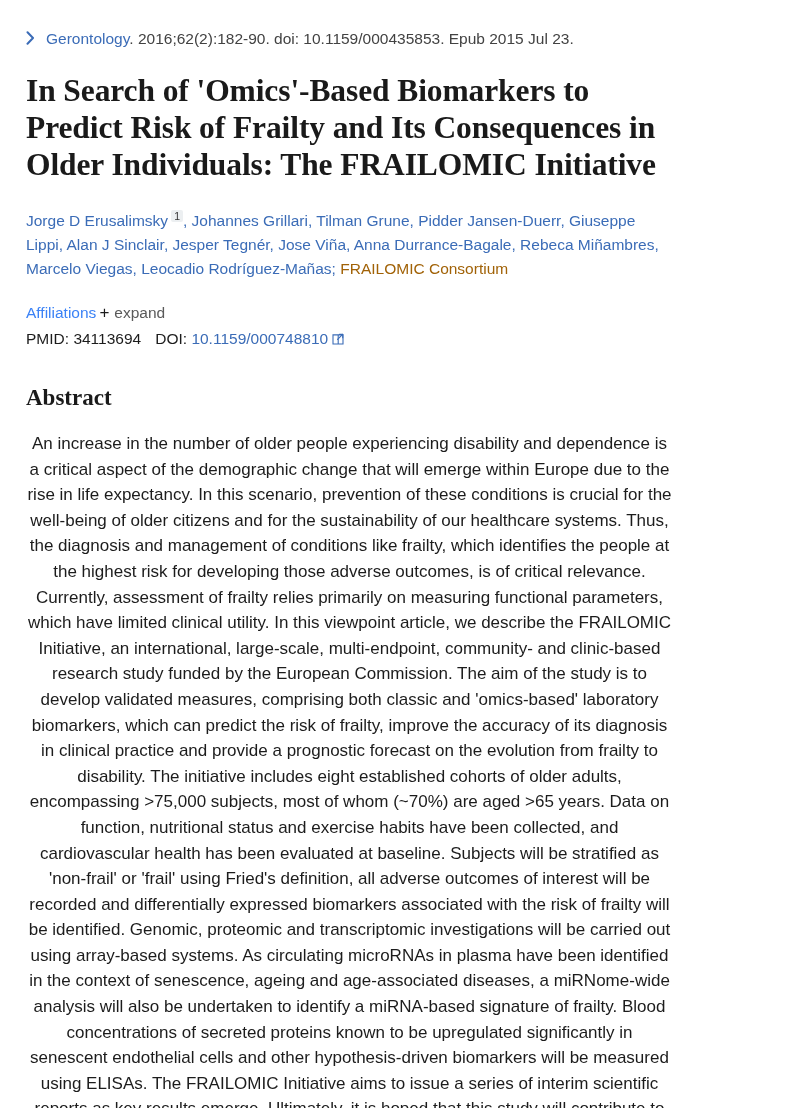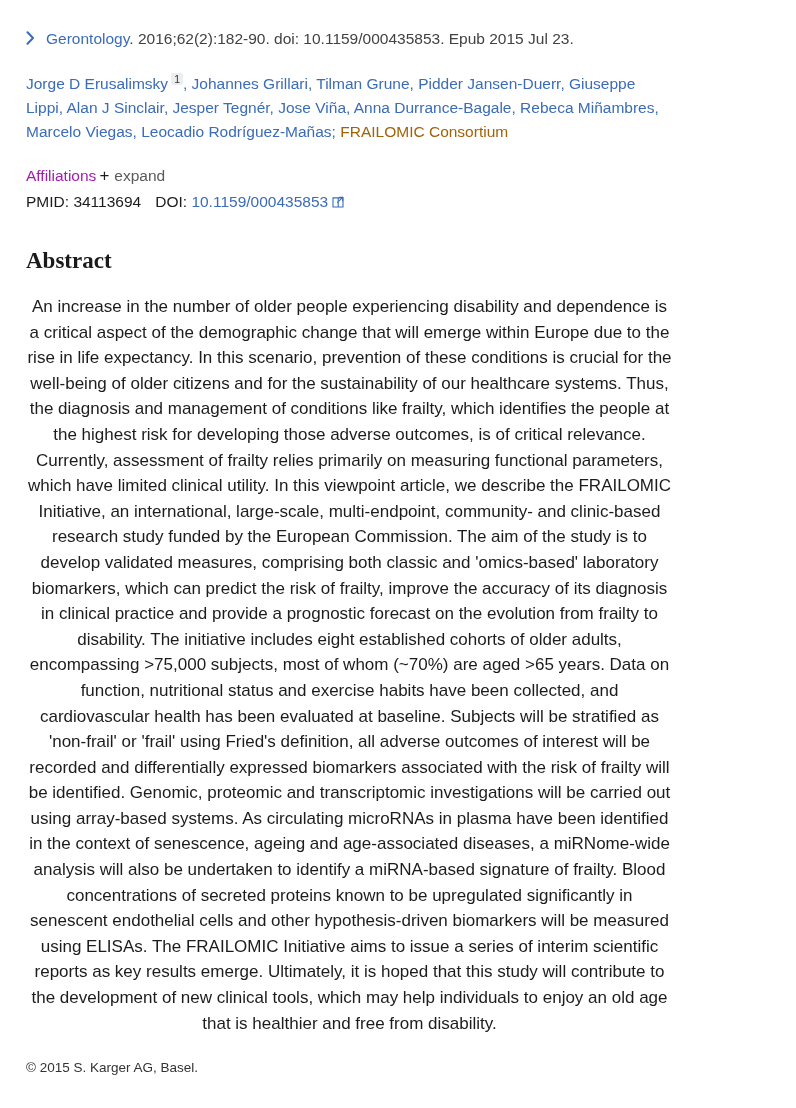--- a/index.html
+++ b/index.html
@@ -83,21 +83,21 @@
   }
   .consortium { color: #a16207; text-decoration: none; }
 
   
   .aff-row {
     font-size: 15.5px;
     line-height: 24px;
     color: #1c1c1c;
     margin-bottom: 2px;
   }
-  .aff-label { color: #a21caf; }
+  .aff-label { color: #3b82f6; }
   .expand-btn {
     background: none;
     border: none;
     padding: 0;
     margin-left: 3px;
     font-family: inherit;
     font-size: 15.5px;
     color: #5a5a5a;
     cursor: pointer;
   }
@@ -160,31 +160,32 @@
     <span class="chevron">
       <svg width="9" height="14" viewBox="0 0 9 14" fill="none" xmlns="http://www.w3.org/2000/svg">
         <path d="M1.5 1.2 L7 7 L1.5 12.8" stroke="#3b6cb7" stroke-width="2" stroke-linecap="round" stroke-linejoin="round"></path>
       </svg>
     </span>
     <span>
       <a class="journal-link" href="#">Gerontology</a><span class="citation-detail">. 2016;62(2):182-90. doi: 10.1159/000435853. Epub 2015 Jul 23.</span>
     </span>
   </div>
 
+  <h1 class="title">In Search of 'Omics'-Based Biomarkers to Predict Risk of Frailty and Its Consequences in Older Individuals: The FRAILOMIC Initiative</h1>
 
   <div class="authors"><a class="author" href="#">Jorge D Erusalimsky</a><a class="aff-sup" href="#">1</a><span class="sep">, </span><a class="author" href="#">Johannes Grillari</a><span class="sep">, </span><a class="author" href="#">Tilman Grune</a><span class="sep">, </span><a class="author" href="#">Pidder Jansen-Duerr</a><span class="sep">, </span><a class="author" href="#">Giuseppe Lippi</a><span class="sep">, </span><a class="author" href="#">Alan J Sinclair</a><span class="sep">, </span><a class="author" href="#">Jesper Tegnér</a><span class="sep">, </span><a class="author" href="#">Jose Viña</a><span class="sep">, </span><a class="author" href="#">Anna Durrance-Bagale</a><span class="sep">, </span><a class="author" href="#">Rebeca Miñambres</a><span class="sep">, </span><a class="author" href="#">Marcelo Viegas</a><span class="sep">, </span><a class="author" href="#">Leocadio Rodríguez-Mañas</a><span class="sep">; </span><a class="consortium" href="#">FRAILOMIC Consortium</a></div>
 
   <div class="aff-row">
     <span class="aff-label">Affiliations</span><button class="expand-btn"><span class="plus">+</span><span>expand</span></button>
   </div>
 
   <div class="ids-row">
     <span>PMID:</span>
     <span>34113694</span><span class="id-gap"></span><span>DOI:</span>
-    <a class="doi-link" href="#">10.1159/000435853</a><span class="ext-icon"><svg width="12" height="12" viewBox="0 0 12 12" fill="none" xmlns="http://www.w3.org/2000/svg">
+    <a class="doi-link" href="#">10.1159/000748810</a><span class="ext-icon"><svg width="12" height="12" viewBox="0 0 12 12" fill="none" xmlns="http://www.w3.org/2000/svg">
           <path d="M1 1.9 H6.2 V11 H1 Z M1 1.9 H11 V11 H1 Z" stroke="#3b6cb7" stroke-width="1.1" fill="none"></path>
           <path d="M5.6 6.4 L10.6 1.4" stroke="#3b6cb7" stroke-width="1.1" stroke-linecap="round"></path>
           <path d="M7.4 1.4 H10.7 V4.7" stroke="#3b6cb7" stroke-width="1.1" stroke-linecap="round" stroke-linejoin="round"></path>
         </svg></span>
   </div>
 
   <h2 class="abstract-heading">Abstract</h2>
   <div class="abstract-body">An increase in the number of older people experiencing disability and dependence is a critical aspect of the demographic change that will emerge within Europe due to the rise in life expectancy. In this scenario, prevention of these conditions is crucial for the well-being of older citizens and for the sustainability of our healthcare systems. Thus, the diagnosis and management of conditions like frailty, which identifies the people at the highest risk for developing those adverse outcomes, is of critical relevance. Currently, assessment of frailty relies primarily on measuring functional parameters, which have limited clinical utility. In this viewpoint article, we describe the FRAILOMIC Initiative, an international, large-scale, multi-endpoint, community- and clinic-based research study funded by the European Commission. The aim of the study is to develop validated measures, comprising both classic and 'omics-based' laboratory biomarkers, which can predict the risk of frailty, improve the accuracy of its diagnosis in clinical practice and provide a prognostic forecast on the evolution from frailty to disability. The initiative includes eight established cohorts of older adults, encompassing &gt;75,000 subjects, most of whom (~70%) are aged &gt;65 years. Data on function, nutritional status and exercise habits have been collected, and cardiovascular health has been evaluated at baseline. Subjects will be stratified as 'non-frail' or 'frail' using Fried's definition, all adverse outcomes of interest will be recorded and differentially expressed biomarkers associated with the risk of frailty will be identified. Genomic, proteomic and transcriptomic investigations will be carried out using array-based systems. As circulating microRNAs in plasma have been identified in the context of senescence, ageing and age-associated diseases, a miRNome-wide analysis will also be undertaken to identify a miRNA-based signature of frailty. Blood concentrations of secreted proteins known to be upregulated significantly in senescent endothelial cells and other hypothesis-driven biomarkers will be measured using ELISAs. The FRAILOMIC Initiative aims to issue a series of interim scientific reports as key results emerge. Ultimately, it is hoped that this study will contribute to the development of new clinical tools, which may help individuals to enjoy an old age that is healthier and free from disability.</div>
 
   <div class="copyright">© 2015 S. Karger AG, Basel.</div>

